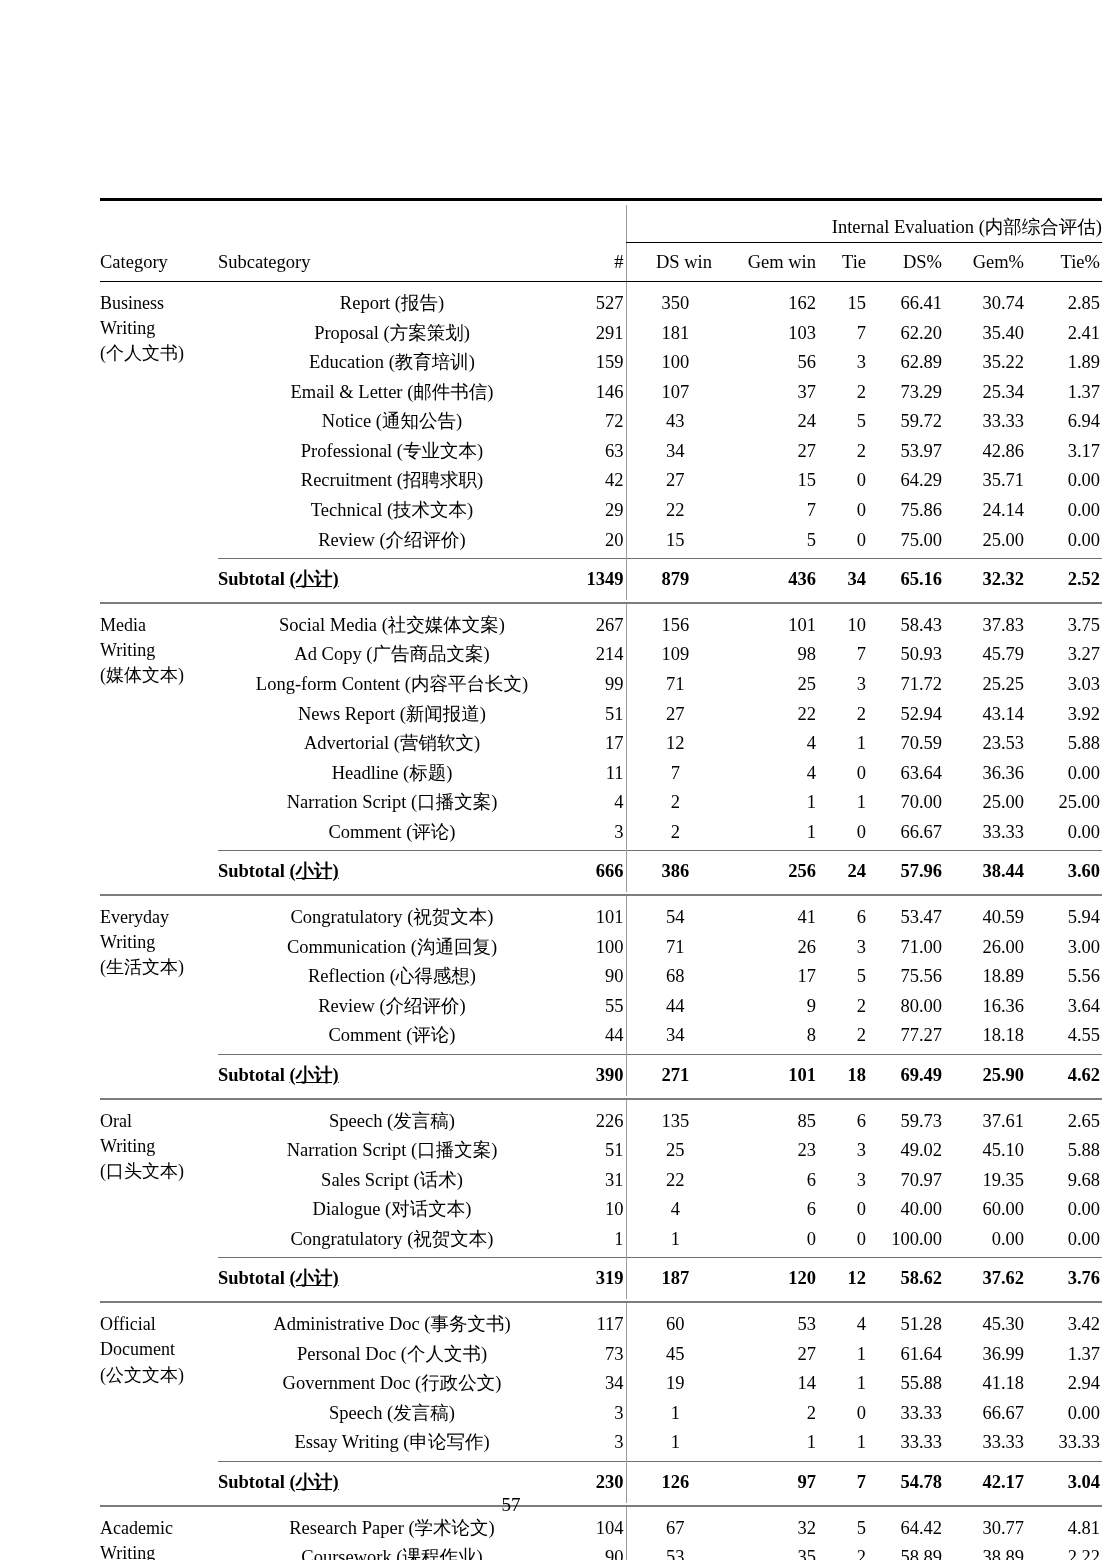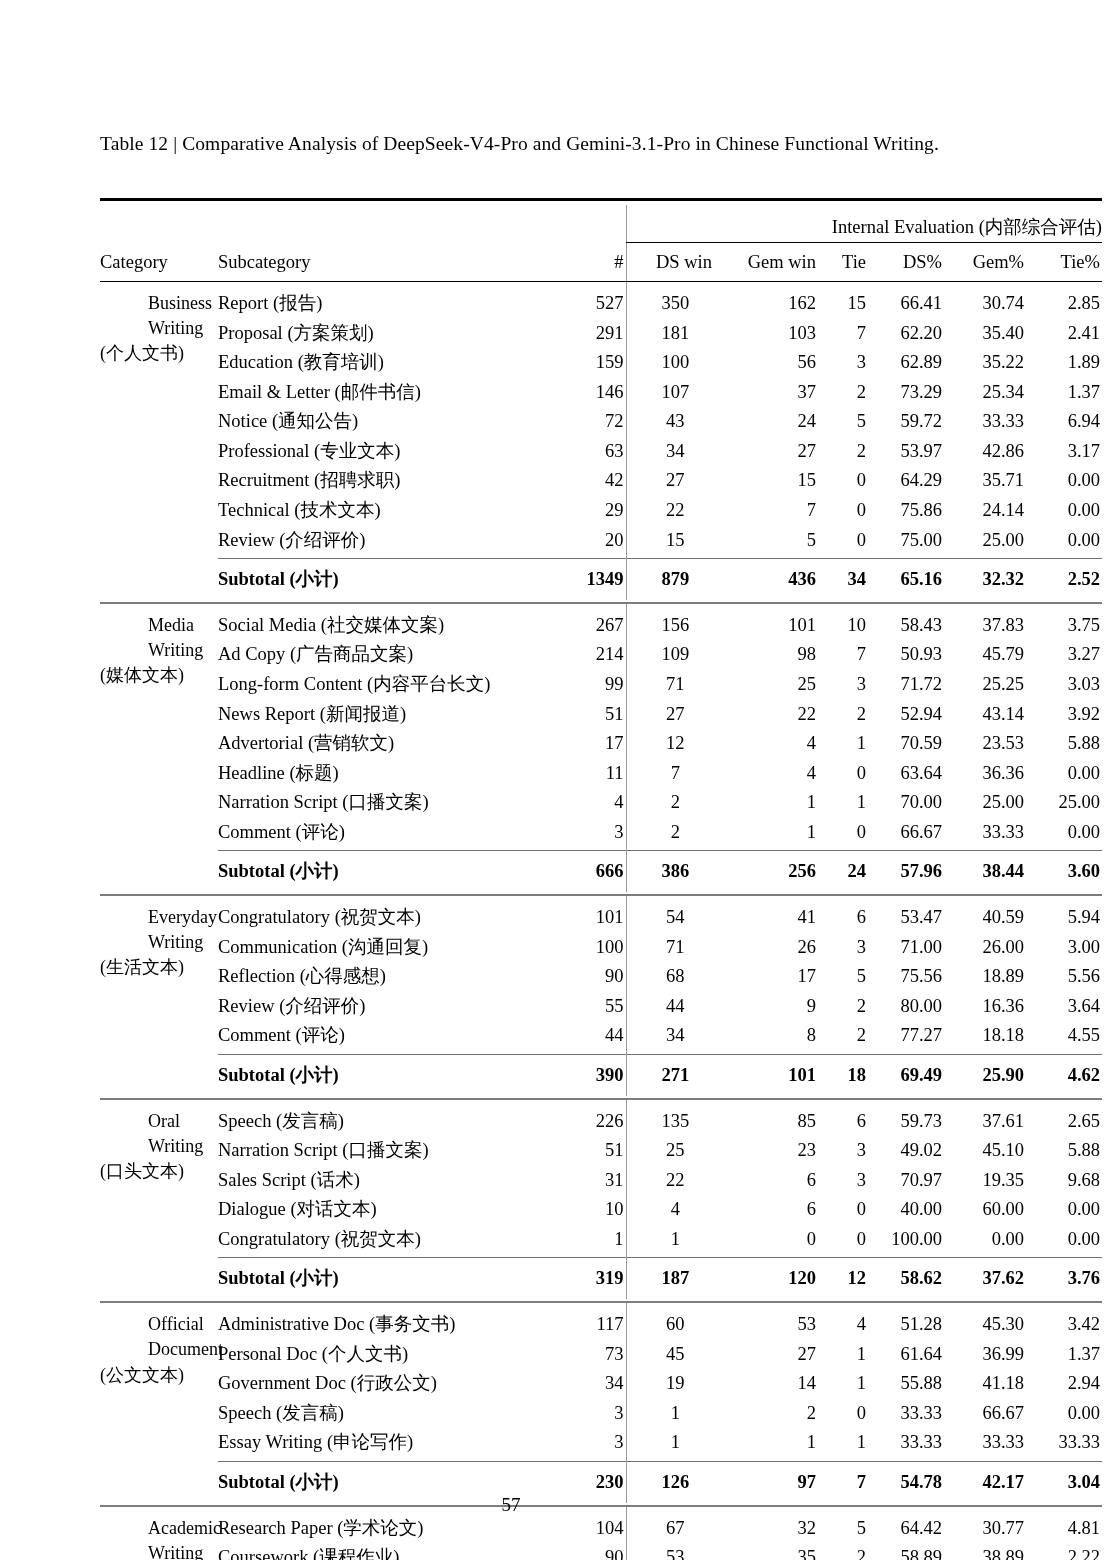--- a/index.html
+++ b/index.html
@@ -83,49 +83,48 @@
   tr.firstdata td { padding-top: 9px; }
   tr.lastdata td { padding-bottom: 5px; }
 
   tr.subtotal td {
     font-weight: bold;
     border-top: 1.6px solid #6f6f6f;
     padding-top: 8px;
     padding-bottom: 8px;
     line-height: 25px;
   }
-  tr.subtotal td .cn { font-weight: bold; }
+  tr.subtotal td .cn { font-weight: bold; text-decoration: underline; }
 
   .catcell {
     vertical-align: middle;
     font-weight: bold;
     line-height: 24px;
     font-size: 18px;
     padding-right: 6px !important;
   }
   .catcell .cn { font-weight: normal; display: block; }
-  .catcell .en { display: block; margin-left: 48px; }
-
-  .subname { padding-right: 8px; }
+  .catcell .en { display: block; }
+
+  .subname { padding-right: 8px; text-align: center; }
 
   .pagenum {
     position: absolute;
     left: 0;
     top: 1494px;
     width: 1022px;
     text-align: center;
     font-size: 19px;
   }
 </style>
 </head>
 <body>
 
 <div class="page">
 
-  <div class="caption">Table 12 | Comparative Analysis of DeepSeek-V4-Pro and Gemini-3.1-Pro in Chinese Functional Writing.</div>
 
   <table class="tbl">
     <colgroup>
       <col class="c-cat">
         <col class="c-sub">
         <col class="c-n">
       <col class="c-dsw">
         <col class="c-gemw">
         <col class="c-tie">
       <col class="c-dsp">

